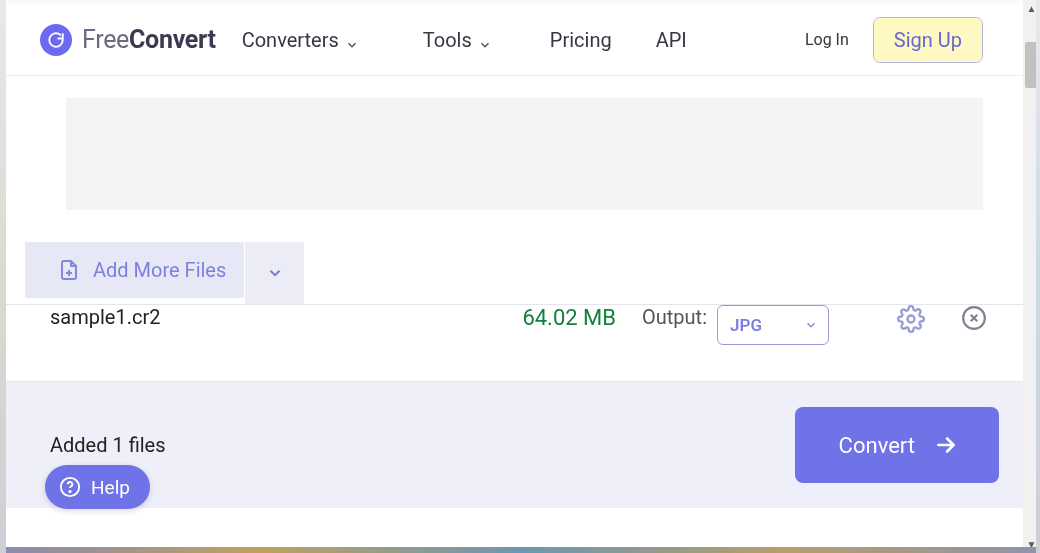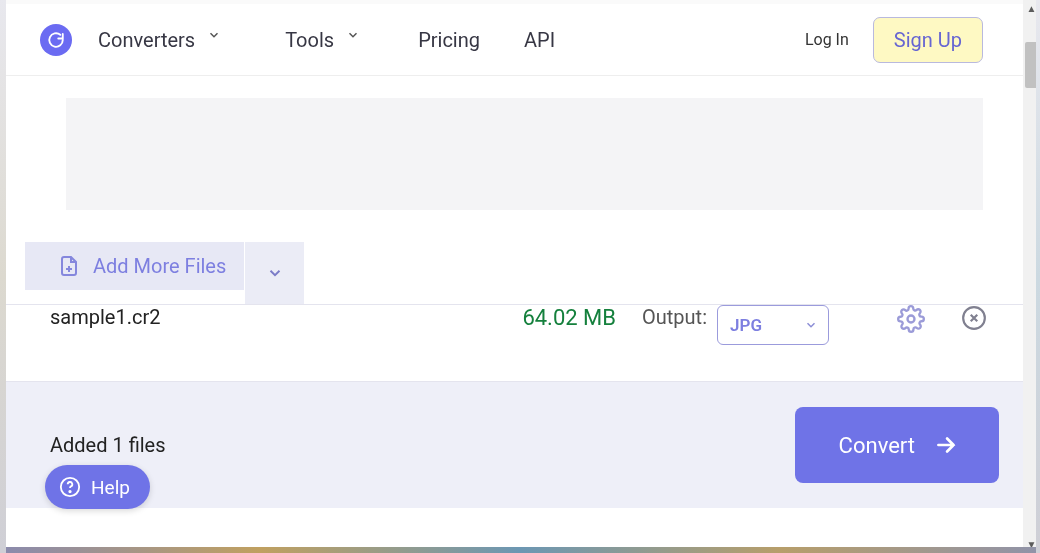--- a/index.html
+++ b/index.html
@@ -45,21 +45,21 @@
       background: #6b6bf2;
       display: flex; align-items: center; justify-content: center;
     }
     .logo-text { font-size: 25px; color: #3a3a52; letter-spacing: -0.3px; }
     .logo-text .bold { font-weight: 700; }
     .logo-text .light { font-weight: 400; color: #6a6a85; }
     .nav { display: flex; align-items: center; gap: 40px; }
     .nav-item {
       font-size: 20px;
       color: #373744;
-      display: flex; align-items: flex-start; gap: 12px;
+      display: flex; align-items: flex-end; gap: 6px;
       cursor: pointer;
     }
     .nav-item .chev { color: #555; }
     .spacer { flex: 1; }
     .login-btn {
       font-size: 16px; color: #333;
       padding: 10px 4px; cursor: pointer; margin-right: 12px;
     }
     .signup-btn {
       font-size: 20px;
@@ -73,21 +73,21 @@
     .ad-placeholder {
       margin: 22px 40px 32px 66px;
       height: 112px;
       background: #f4f4f6;
     }
     .file-area { }
     .addmore-row { display: flex; }
     .addmore-btn {
       background: #e7e8f5;
       display: flex; align-items: center;
-      height: 48px;
+      height: 56px;
       padding: 0 18px 0 32px;
       gap: 12px;
       color: #7d7fe0;
       font-size: 20px;
       cursor: pointer;
       margin-left: 25px;
     }
     .addmore-dd {
       width: 60px; height: 62px;
       background: #ebecf6;
@@ -186,20 +186,23 @@
     <div class="top-line"></div>
 
     <div class="header">
       <div class="logo">
         <span class="logo-badge">
           <svg width="18" height="18" viewBox="0 0 24 24" fill="none" stroke="#fff" stroke-width="2.5" stroke-linecap="round">
             <path d="M21 12a9 9 0 1 1-3.3-6.9"></path>
             <path d="M21 4v6h-6"></path>
           </svg>
         </span>
+        <span class="logo-text">
+          <span class="light">Free</span><span class="bold">Convert</span>
+        </span>
       </div>
 
       <div class="nav">
         <div class="nav-item">
           <span>Converters</span>
           <span class="chev">
             <svg width="14" height="14" viewBox="0 0 24 24" fill="none" stroke="currentColor" stroke-width="2.5">
                 <path d="M6 9l6 6 6-6"></path>
               </svg>
           </span>

